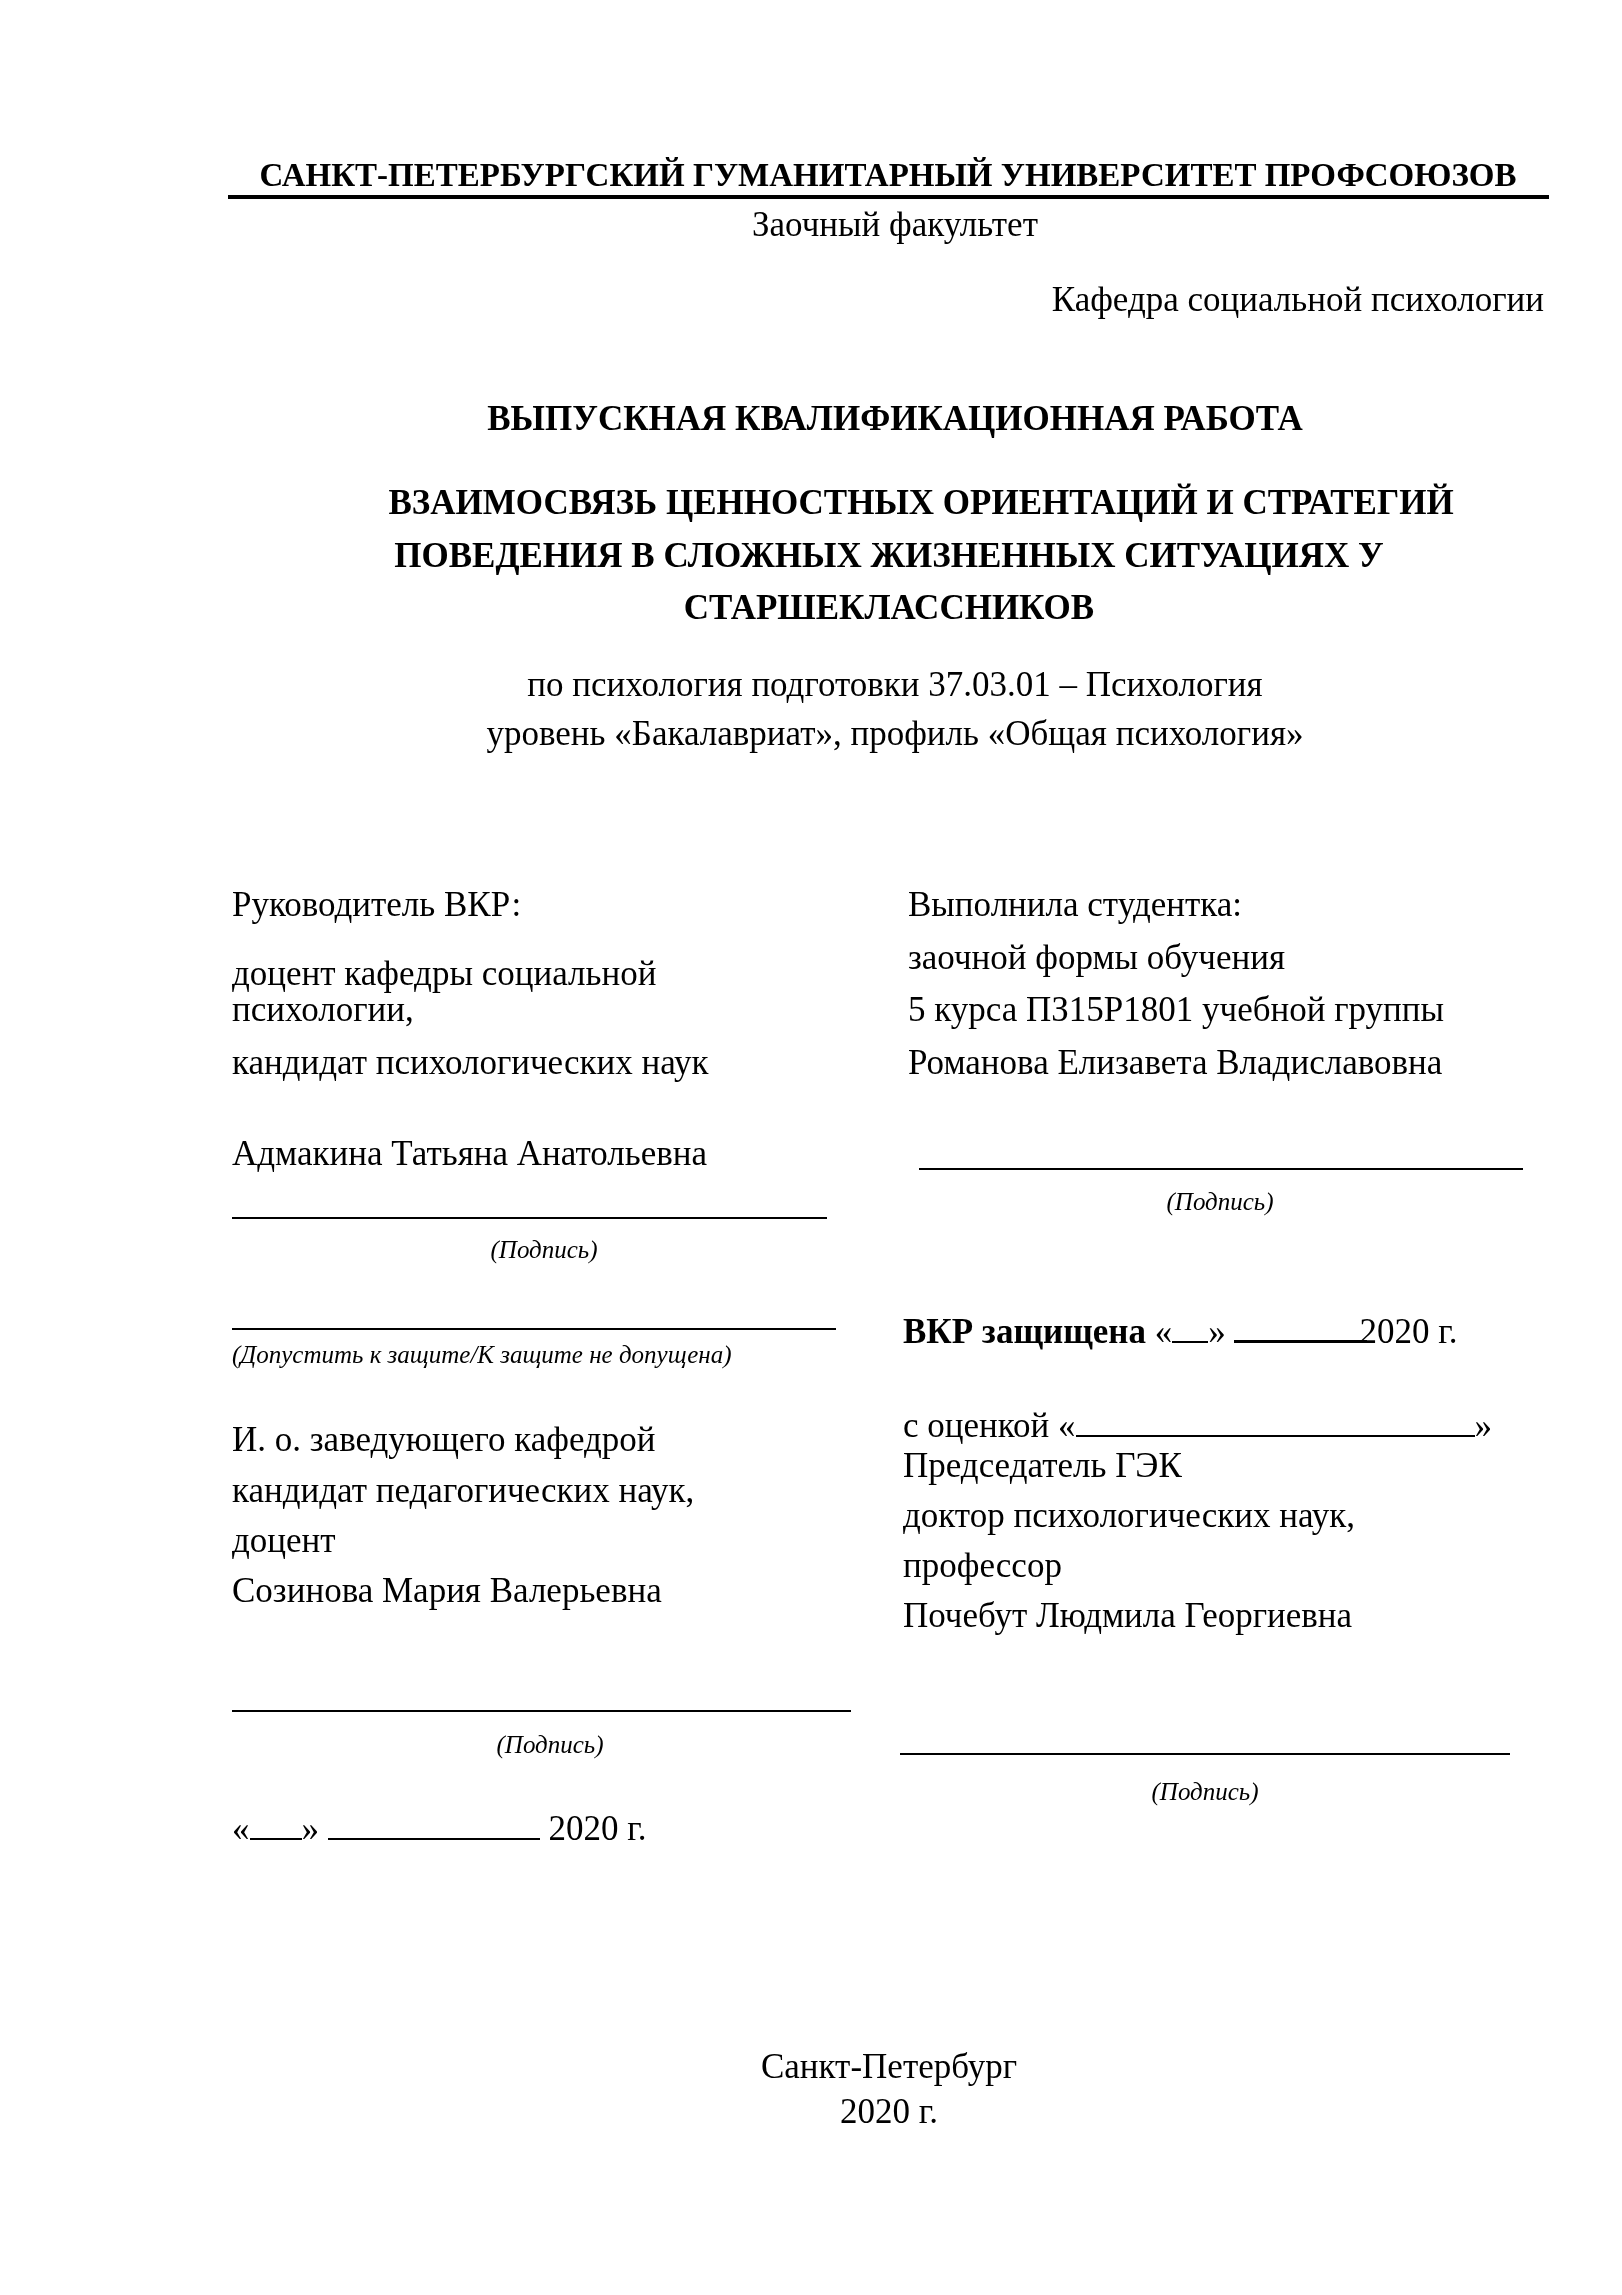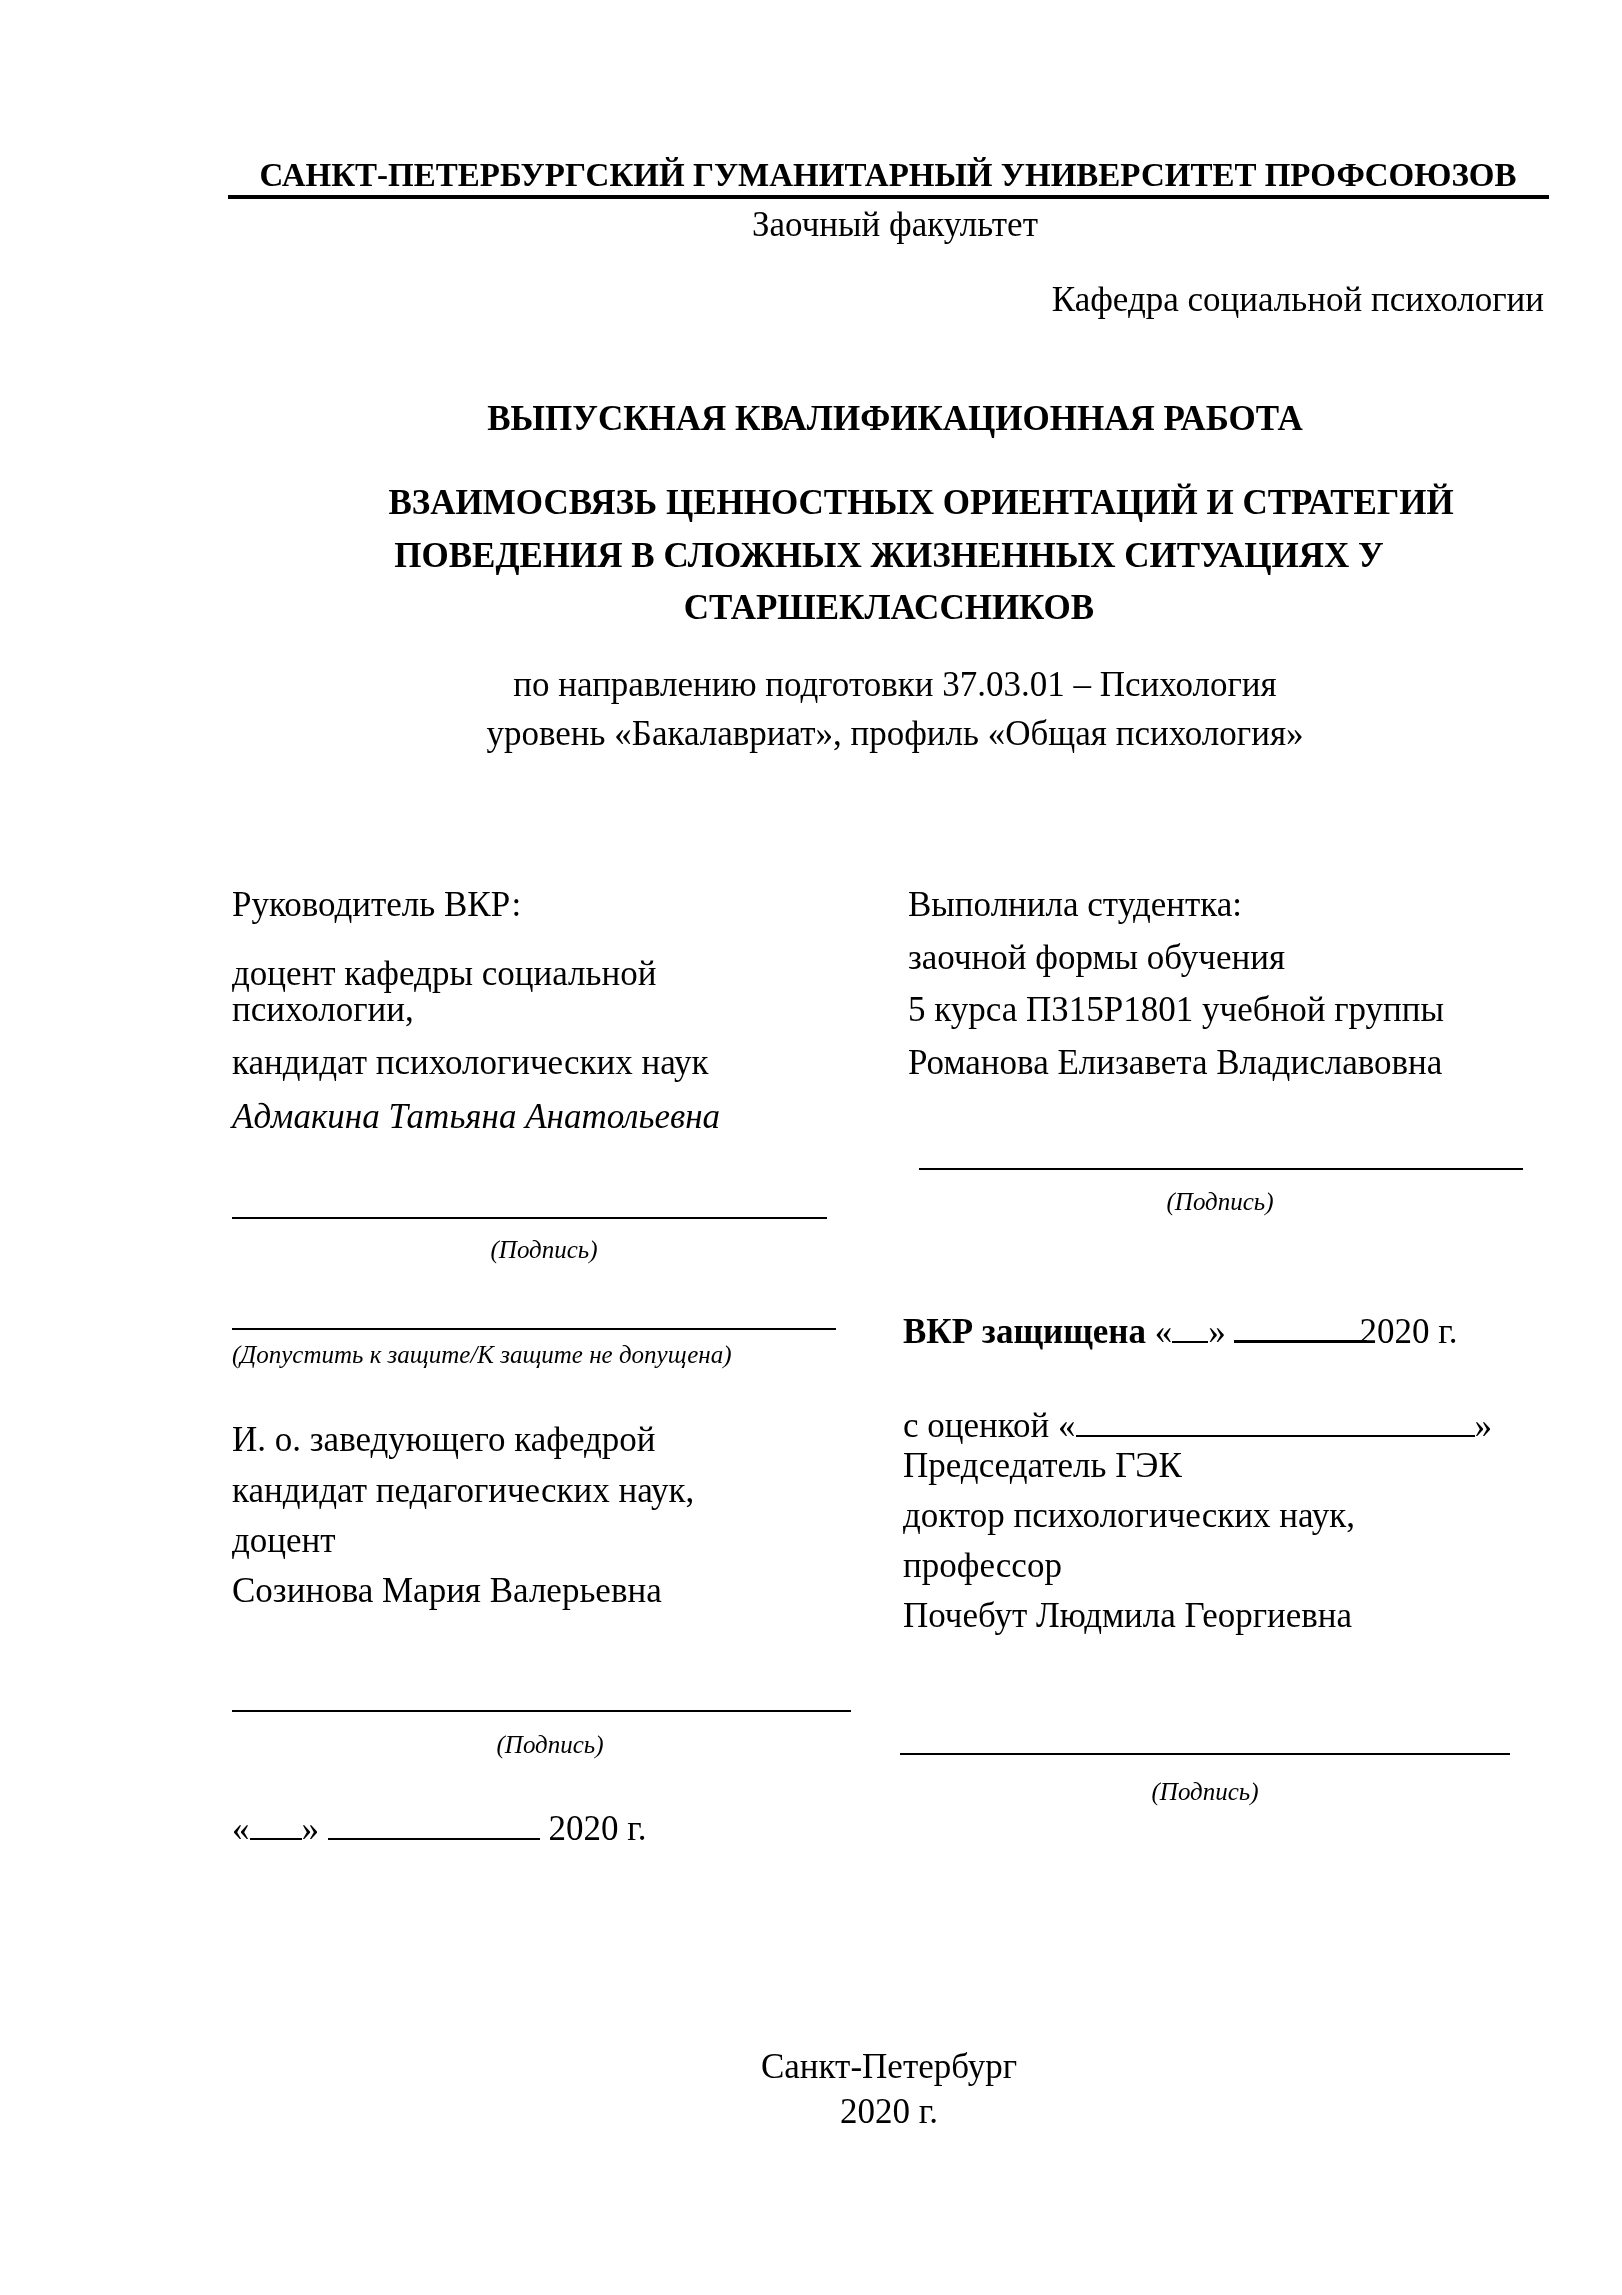--- a/index.html
+++ b/index.html
@@ -21,29 +21,29 @@
 
 <div class="t c bold" style="left:888px; top:159px; font-size:33px;">САНКТ-ПЕТЕРБУРГСКИЙ ГУМАНИТАРНЫЙ УНИВЕРСИТЕТ ПРОФСОЮЗОВ</div>
 <div class="rule" style="left:228px; top:195px; width:1321px; height:3.9px;"></div>
 <div class="t c body" style="left:895px; top:207px;">Заочный факультет</div>
 <div class="t r body" style="left:1544px; top:282px;text-align:right;">Кафедра социальной психологии</div>
 
 <div class="t c bold body" style="left:895px; top:401px;">ВЫПУСКНАЯ КВАЛИФИКАЦИОННАЯ РАБОТА</div>
 <div class="t c bold body" style="left:889px; top:485px;margin-left:32px;">ВЗАИМОСВЯЗЬ ЦЕННОСТНЫХ ОРИЕНТАЦИЙ И СТРАТЕГИЙ</div>
 <div class="t c bold body" style="left:889px; top:538px;">ПОВЕДЕНИЯ В СЛОЖНЫХ ЖИЗНЕННЫХ СИТУАЦИЯХ У</div>
 <div class="t c bold body" style="left:889px; top:590px;">СТАРШЕКЛАССНИКОВ</div>
-<div class="t c body" style="left:895px; top:667px;">по направлению подготовки 37.03.01 – Психология</div>
+<div class="t c body" style="left:895px; top:667px;">по психология подготовки 37.03.01 – Психология</div>
 <div class="t c body" style="left:895px; top:716px;">уровень «Бакалавриат», профиль «Общая психология»</div>
 
 <div>
   <div class="t body" style="left:232px; top:887px;">Руководитель ВКР:</div>
   <div class="t body" style="left:232px; top:940px;margin-top:16px;">доцент кафедры социальной</div>
   <div class="t body" style="left:232px; top:992px;">психологии,</div>
   <div class="t body" style="left:232px; top:1045px;">кандидат психологических наук</div>
-  <div class="t body" style="left:232px; top:1099px;font-style:italic;">Адмакина Татьяна Анатольевна</div>
+  <div class="t body" style="left:232px; top:1136px;">Адмакина Татьяна Анатольевна</div>
 </div>
 <div class="sig" style="left:232px; top:1217px; width:595px;"></div>
 <div class="t c ital" style="left:544px; top:1237px;">(Подпись)</div>
 
 <div class="sig" style="left:232px; top:1328px; width:604px;"></div>
 <div class="t ital" style="left:232px; top:1342px;">(Допустить к защите/К защите не допущена)</div>
 
 <div>
   <div class="t body" style="left:232px; top:1422px;">И. о. заведующего кафедрой</div>
   <div class="t body" style="left:232px; top:1473px;">кандидат педагогических наук,</div>

